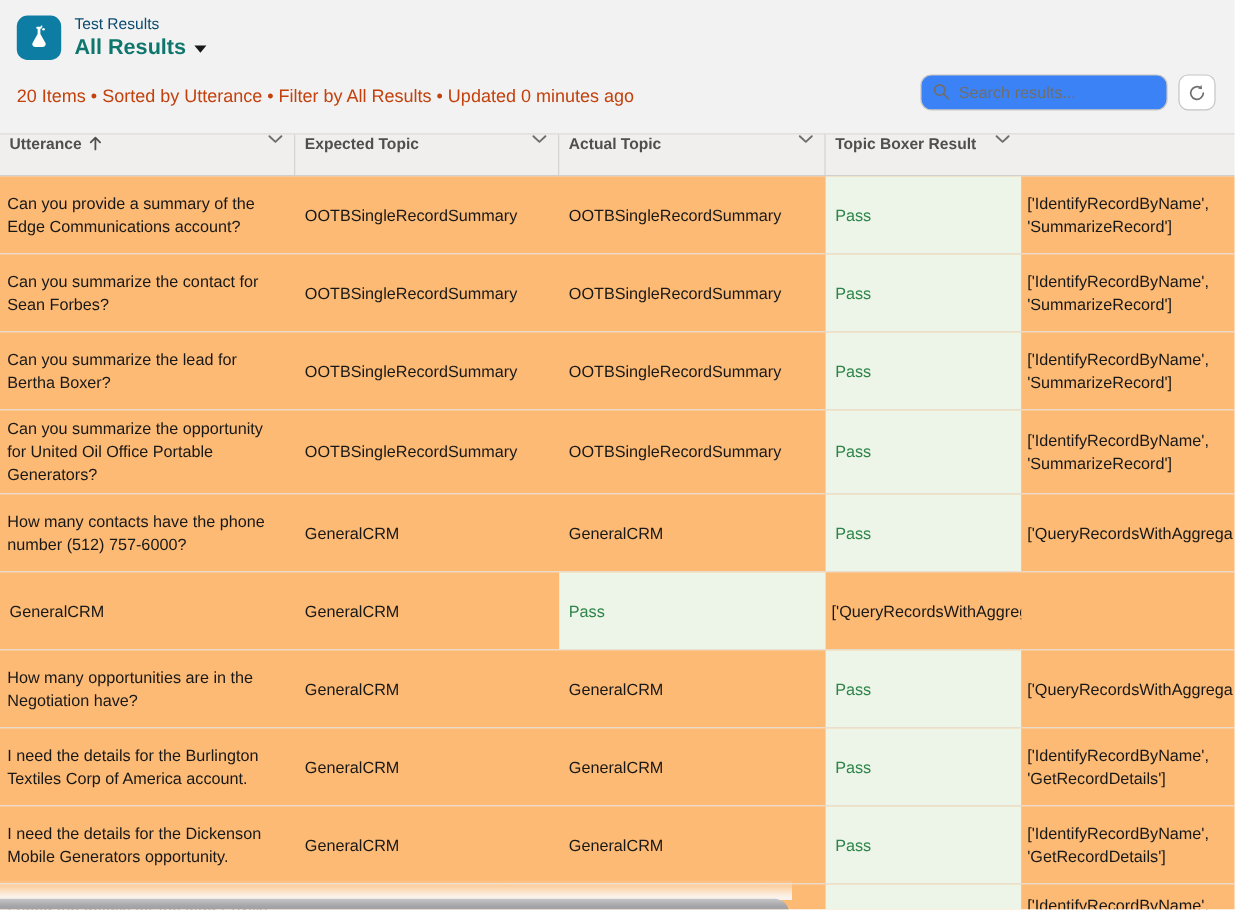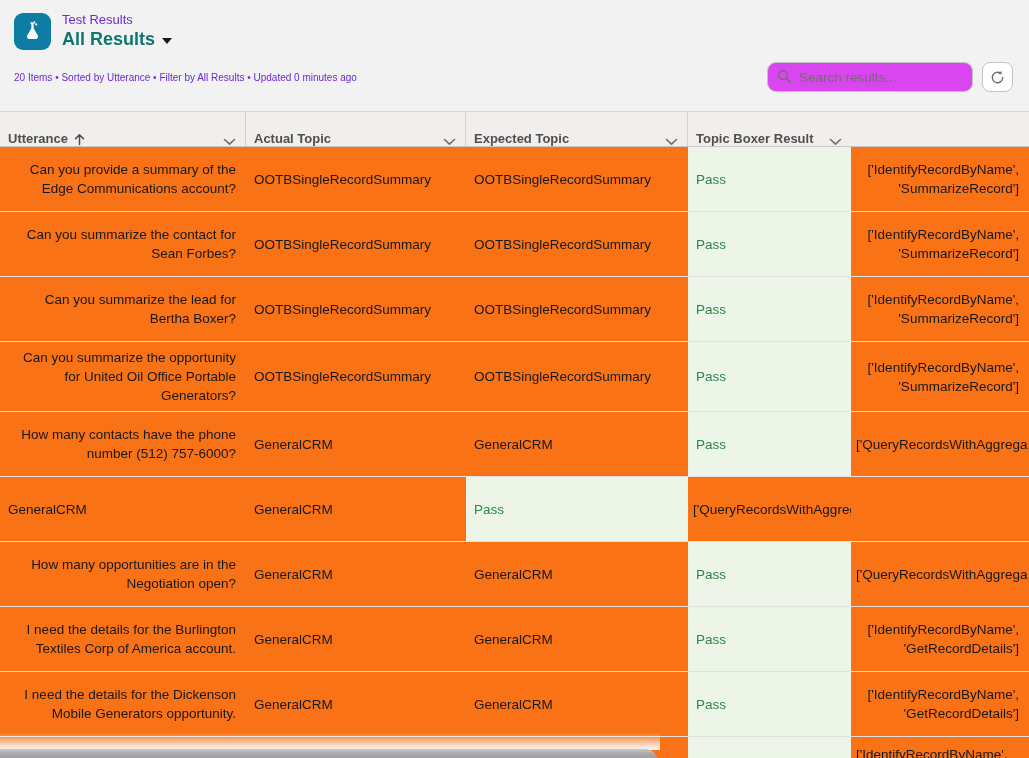--- a/index.html
+++ b/index.html
@@ -6,50 +6,50 @@
   html,body { width:1029px; height:758px; overflow:hidden; }
   body { font-family:"Liberation Sans","DejaVu Sans",sans-serif; background:#fff; color:#181818; }
   .page { position:relative; width:1029px; height:758px; overflow:hidden; background:#fff; }
 
   
   .topbar { position:relative; width:100%; height:111px; background:#f3f2f2; }
   .obj { position:absolute; left:14px; top:12px; display:flex; align-items:center; gap:11px; }
   .obj-icon { width:37px; height:37px; border-radius:9px; background:#0e7da4;
               display:flex; align-items:center; justify-content:center; flex:0 0 auto; }
   .obj-icon svg { width:23px; height:23px; }
-  .obj-label { font-size:13px; color:#6d28d9; line-height:16px; }
+  .obj-label { font-size:13px; color:#0c4a6e; line-height:16px; }
   .view-selector { display:flex; align-items:center; gap:7px; background:none; border:none;
                    font-family:inherit; cursor:pointer; padding:0; margin-top:1px; }
   .view-name { font-size:18px; font-weight:700; color:#0f766e; line-height:21px; }
   .caret { width:0; height:0; border-left:5px solid transparent; border-right:5px solid transparent;
            border-top:6px solid #181818; margin-top:3px; }
-  .meta { position:absolute; left:14px; top:72px; font-size:10px; color:#6d28d9; }
+  .meta { position:absolute; left:14px; top:72px; font-size:15px; color:#c2410c; }
 
   .search-group { position:absolute; right:16px; top:62px; display:flex; gap:9px; align-items:center; }
   .search-box { position:relative; }
   .search-box input { width:206px; height:30px; border:1px solid #c6c4c2; border-radius:9px;
-                      background:#d946ef; padding:0 10px 0 31px; font-size:13.5px; color:#181818;
+                      background:#3b82f6; padding:0 10px 0 31px; font-size:13.5px; color:#181818;
                       font-family:inherit; outline:none; }
   .search-box input::placeholder { color:#706e6b; }
   .search-icon { position:absolute; left:10px; top:7px; width:15px; height:15px; }
   .refresh-btn { width:31px; height:30px; border:1px solid #c6c4c2; border-radius:8px; background:#fff;
                  display:flex; align-items:center; justify-content:center; cursor:pointer; }
 
   
   .table { width:100%; }
   .thead, .tr { display:grid; grid-template-columns:246px 220px 222px 163px 178px; }
   .thead { background:#f0efee; border-top:1px solid #dad8d5; border-bottom:1px solid #c9c7c4; height:36px; }
-  .th { display:flex; align-items:flex-end; padding:0 9px 0 8px; border-right:1px solid #d5d3d0;
+  .th { display:flex; align-items:flex-start; padding:0 9px 0 8px; border-right:1px solid #d5d3d0;
         font-size:13px; font-weight:700; color:#514f4d; cursor:pointer; overflow:hidden; white-space:nowrap; }
   .th:last-child { border-right:none; }
   .th-label { margin-right:6px; }
   .sort-arrow { flex:0 0 auto; margin-top:1px; }
   .th-chevron { margin-left:auto; flex:0 0 auto; }
 
-  .tr { border-bottom:1px solid #e4e2df; min-height:65px; background:#f97316;text-align:right; }
+  .tr { border-bottom:1px solid #e4e2df; min-height:65px; background:#fdba74; }
   .td { display:flex; align-items:center; padding:6px 10px 6px 8px; font-size:13.5px;
         line-height:19px; color:#181818; overflow:hidden; }
   .td.utterance { padding-left:6px; }
   .td.result { background:#ecf5e8; color:#2e844a; }
   .td.actions { padding-left:5px; }
   .td.actions span, .td span { display:block; }
   .tr:last-child { min-height:65px; }
   .tr:last-child .td { align-items:flex-start; padding-top:8px; }
 
   
@@ -109,29 +109,29 @@
     <span class="th-label">Utterance</span>
     <svg class="sort-arrow" width="11" height="13" viewBox="0 0 11 13">
       <path d="M5.5 11.5 V2.2 M1.6 5.6 L5.5 1.7 L9.4 5.6" fill="none" stroke="#514f4d" stroke-width="1.5" stroke-linecap="round" stroke-linejoin="round"></path>
     </svg>
     <svg class="th-chevron" width="13" height="8" viewBox="0 0 13 8">
       <path d="M1.5 1.5 L6.5 6.2 L11.5 1.5" fill="none" stroke="#706e6b" stroke-width="1.6" stroke-linecap="round" stroke-linejoin="round"></path>
     </svg>
   </div>
 
   <div class="th">
-    <span class="th-label">Actual Topic</span>
+    <span class="th-label">Expected Topic</span>
 
     <svg class="th-chevron" width="13" height="8" viewBox="0 0 13 8">
       <path d="M1.5 1.5 L6.5 6.2 L11.5 1.5" fill="none" stroke="#706e6b" stroke-width="1.6" stroke-linecap="round" stroke-linejoin="round"></path>
     </svg>
   </div>
 
   <div class="th">
-    <span class="th-label">Expected Topic</span>
+    <span class="th-label">Actual Topic</span>
 
     <svg class="th-chevron" width="13" height="8" viewBox="0 0 13 8">
       <path d="M1.5 1.5 L6.5 6.2 L11.5 1.5" fill="none" stroke="#706e6b" stroke-width="1.6" stroke-linecap="round" stroke-linejoin="round"></path>
     </svg>
   </div>
 
   <div class="th">
     <span class="th-label">Topic Boxer Result</span>
 
     <svg class="th-chevron" width="13" height="8" viewBox="0 0 13 8">
@@ -241,21 +241,21 @@
     <div class="td result">
             <span>Pass</span>
           </div>
     <div class="td actions">
             <span>['QueryRecordsWithAggrega</span>
           </div>
   </div>
 
   <div class="tr">
     <div class="td utterance">
-            <span>How many opportunities are in the Negotiation open?</span>
+            <span>How many opportunities are in the Negotiation have?</span>
           </div>
     <div class="td">
             <span>GeneralCRM</span>
           </div>
     <div class="td">
             <span>GeneralCRM</span>
           </div>
     <div class="td result">
             <span>Pass</span>
           </div>

